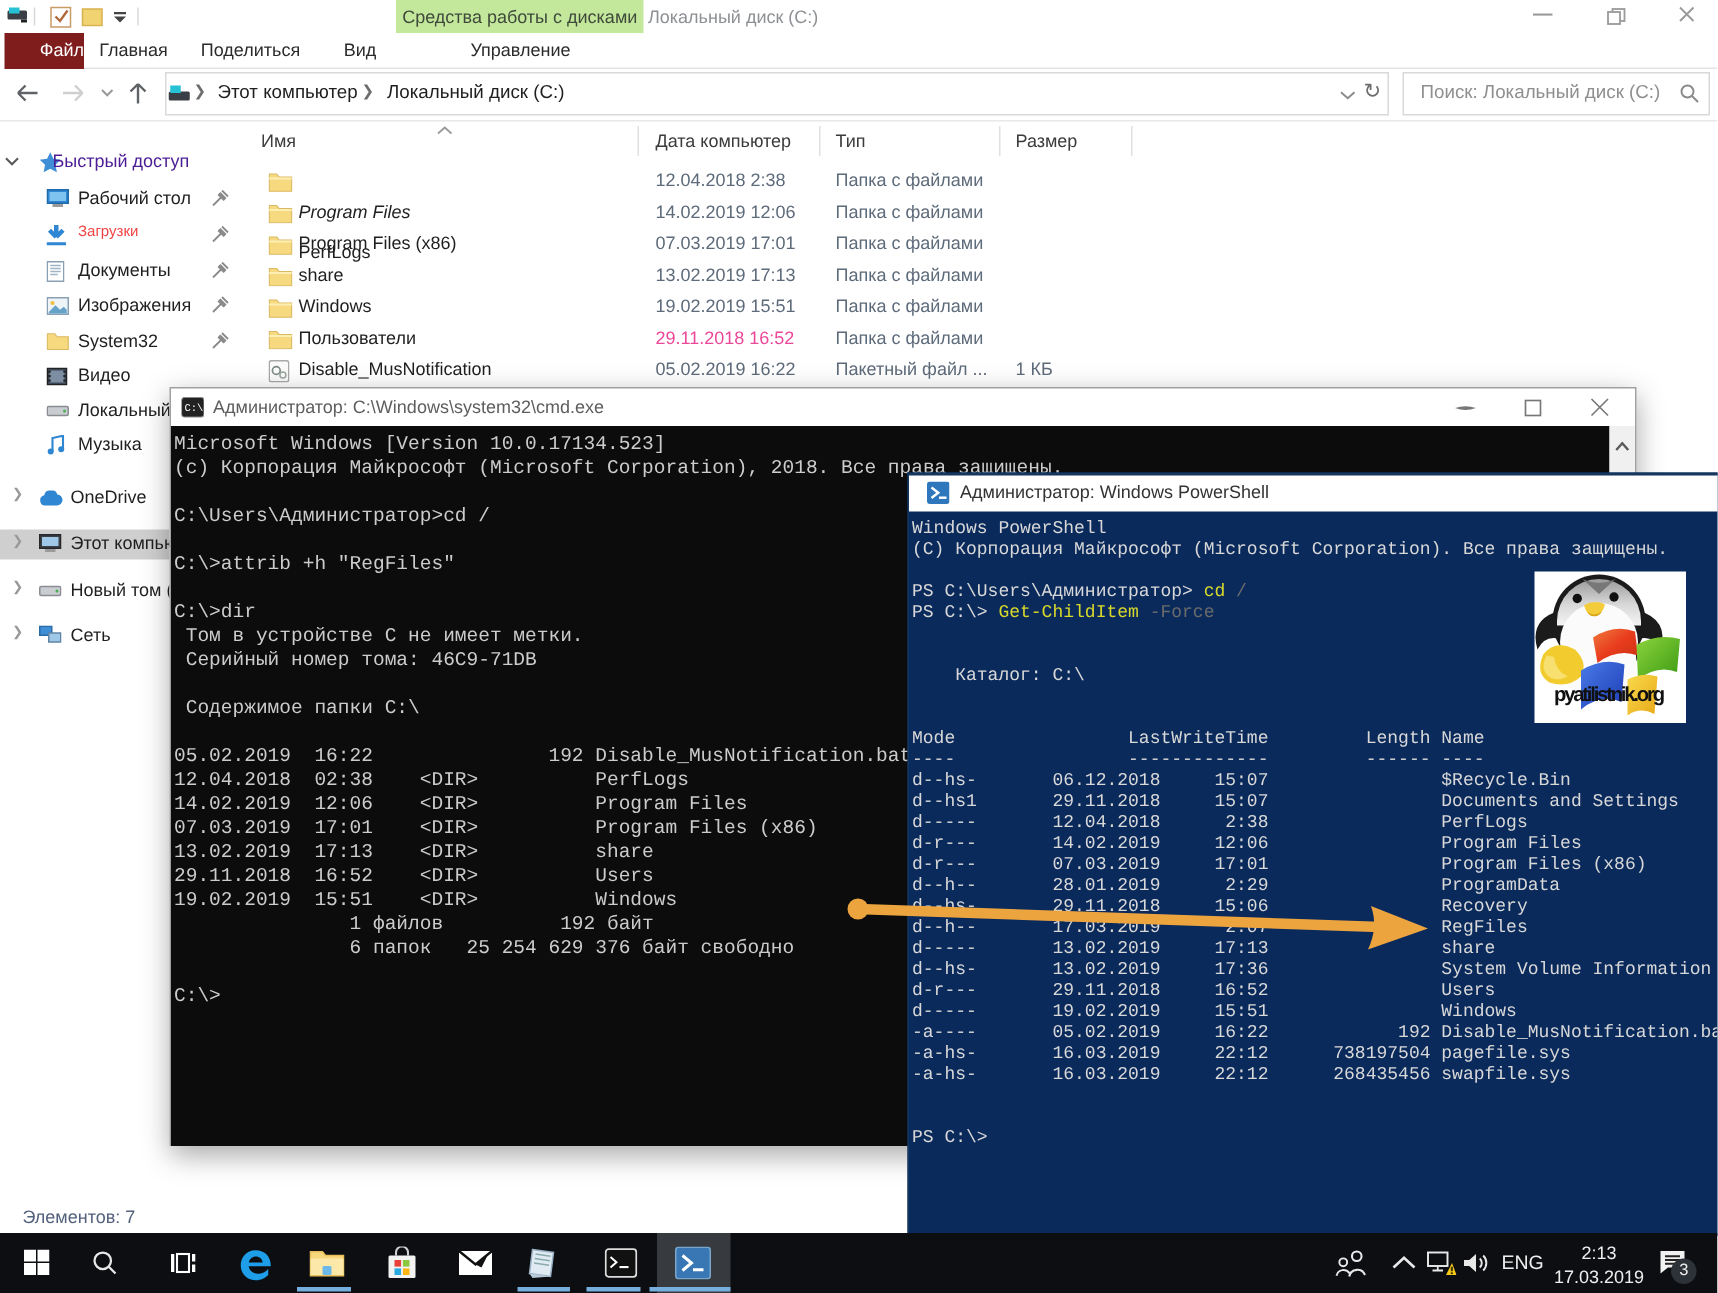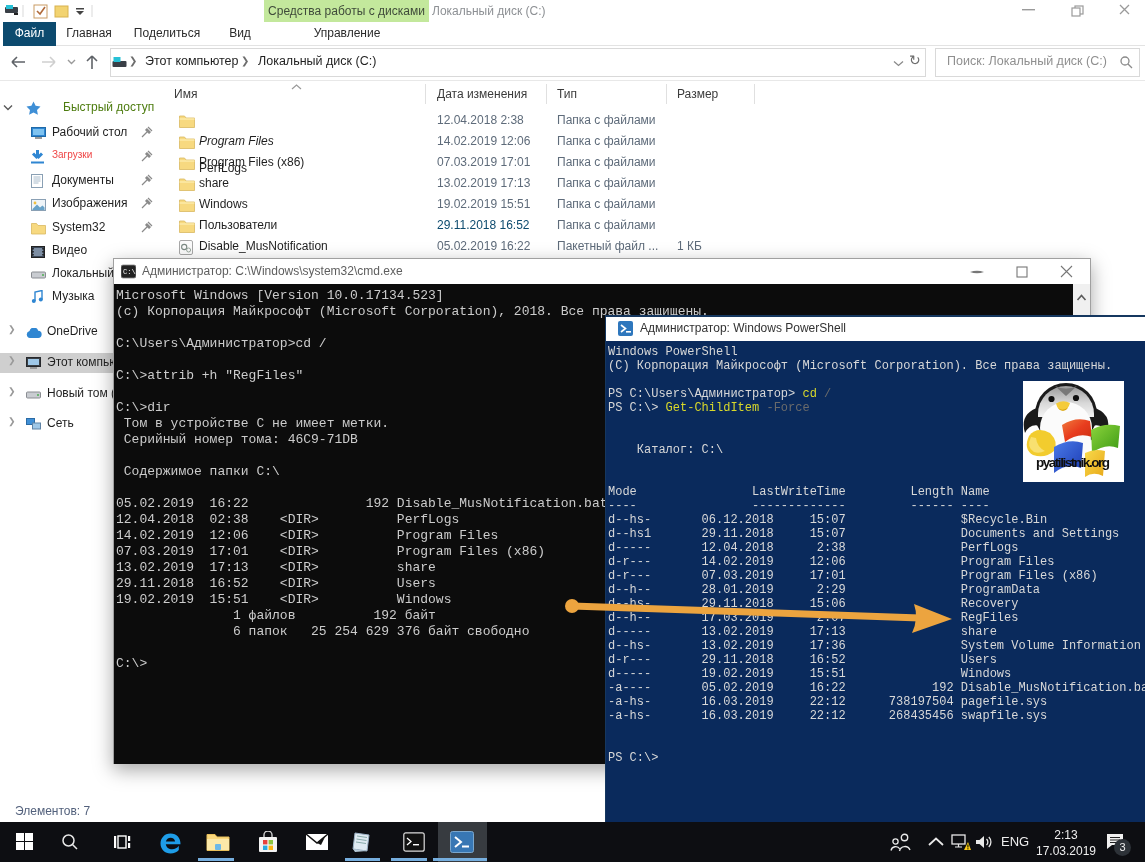--- a/index.html
+++ b/index.html
@@ -30,21 +30,21 @@
   <div class="abs" style="left:264px;top:0;width:165px;height:22px;background:#c3e89c;color:#3f4a3a;font-size:12px;line-height:22px;text-align:center;">Средства работы с дисками</div>
   <div class="abs" style="left:432px;top:4px;font-size:12px;color:#8d9094;">Локальный диск (C:)</div>
 
   <svg class="abs" style="left:1020px;top:2px;" width="120" height="16" viewBox="0 0 120 16">
     <rect x="2" y="7" width="13" height="1.4" fill="#9a9a9a"></rect>
     <rect x="55" y="4" width="8" height="8" fill="none" stroke="#9a9a9a" stroke-width="1.2"></rect>
     <rect x="52" y="6" width="8" height="8" fill="#fff" stroke="#9a9a9a" stroke-width="1.2"></rect>
     <path d="M100 3 L109 12 M109 3 L100 12" stroke="#9a9a9a" stroke-width="1.3"></path>
   </svg>
 
-  <div class="abs" style="left:3px;top:22px;width:53px;height:24px;background:#0c4a6e;color:#fff;font-size:12px;line-height:22px;text-align:center;">Файл</div>
+  <div class="abs" style="left:3px;top:22px;width:53px;height:24px;background:#7f1d1d;color:#fff;font-size:12px;line-height:22px;text-align:right;">Файл</div>
   <div class="abs" style="left:64px;top:22px;width:50px;height:22px;color:#2b2b2b;font-size:12px;line-height:22px;text-align:center;">Главная</div>
   <div class="abs" style="left:128px;top:22px;width:78px;height:22px;color:#2b2b2b;font-size:12px;line-height:22px;text-align:center;">Поделиться</div>
   <div class="abs" style="left:222px;top:22px;width:36px;height:22px;color:#2b2b2b;font-size:12px;line-height:22px;text-align:center;">Вид</div>
   <div class="abs" style="left:300px;top:22px;width:94px;height:22px;color:#2b2b2b;font-size:12px;line-height:22px;text-align:center;">Управление</div>
   <div class="abs" style="left:56px;top:44.5px;width:1089px;height:1px;background:#e3e3e3;"></div>
 
   <svg class="abs" style="left:8px;top:52px;" width="95" height="20" viewBox="0 0 95 20">
     <path d="M4 10 h13 M4 10 l5 -5 M4 10 l5 5" stroke="#5f6368" stroke-width="1.6" fill="none"></path>
     <path d="M34 10 h13 M47 10 l-5 -5 M47 10 l-5 5" stroke="#cfcfcf" stroke-width="1.6" fill="none"></path>
     <path d="M60 8 l3.5 3.5 L67 8" stroke="#9a9a9a" stroke-width="1.4" fill="none"></path>
@@ -68,21 +68,21 @@
   <svg class="abs" style="left:1119px;top:55px;" width="14" height="14" viewBox="0 0 14 14">
     <circle cx="6" cy="6" r="4" fill="none" stroke="#8a8a8a" stroke-width="1.3"></circle>
     <path d="M9 9 L13 13" stroke="#8a8a8a" stroke-width="1.3"></path>
   </svg>
   <div class="abs" style="left:0;top:79.5px;width:1145px;height:1px;background:#e8e8e8;"></div>
 
   <div class="abs" style="left:174px;top:87px;font-size:12px;color:#3b3b3b;">Имя</div>
   <svg class="abs" style="left:291px;top:84px;" width="11" height="6" viewBox="0 0 11 6">
       <path d="M1 5 L5.5 1 L10 5" stroke="#9a9a9a" stroke-width="1.2" fill="none"></path>
     </svg>
-  <div class="abs" style="left:437px;top:87px;font-size:12px;color:#3b3b3b;">Дата изменения</div>
+  <div class="abs" style="left:437px;top:87px;font-size:12px;color:#3b3b3b;">Дата компьютер</div>
   <div class="abs" style="left:557px;top:87px;font-size:12px;color:#3b3b3b;">Тип</div>
   <div class="abs" style="left:677px;top:87px;font-size:12px;color:#3b3b3b;">Размер</div>
   <div class="abs" style="left:425px;top:84px;width:1px;height:20px;background:#e0e0e0;"></div>
   <div class="abs" style="left:546px;top:84px;width:1px;height:20px;background:#e0e0e0;"></div>
   <div class="abs" style="left:666px;top:84px;width:1px;height:20px;background:#e0e0e0;"></div>
   <div class="abs" style="left:754px;top:84px;width:1px;height:20px;background:#e0e0e0;"></div>
 
   <div id="rows">
       <div class="abs" style="left:179px;top:114px;"><svg width="16" height="14" viewBox="0 0 16 14">
           <path d="M0.5 2 h5 l1.5 2 h8.5 v9.5 h-15 Z" fill="#f7d980" stroke="#d9b961" stroke-width="0.8"></path>
@@ -117,41 +117,41 @@
           <path d="M0.5 5 h15" stroke="#fdeeb3" stroke-width="1.2"></path>
         </svg></div>
       <div class="abs" style="left:199px;top:197px;font-size:12px;color:#1f1f1f;">Windows</div>
       <div class="abs" style="left:437px;top:197px;font-size:12px;color:#5e6b7a;">19.02.2019 15:51</div>
       <div class="abs" style="left:557px;top:197px;font-size:12px;color:#5e6b7a;">Папка с файлами</div>
       <div class="abs" style="left:179px;top:219px;"><svg width="16" height="14" viewBox="0 0 16 14">
           <path d="M0.5 2 h5 l1.5 2 h8.5 v9.5 h-15 Z" fill="#f7d980" stroke="#d9b961" stroke-width="0.8"></path>
           <path d="M0.5 5 h15" stroke="#fdeeb3" stroke-width="1.2"></path>
         </svg></div>
       <div class="abs" style="left:199px;top:218px;font-size:12px;color:#1f1f1f;">Пользователи</div>
-      <div class="abs" style="left:437px;top:218px;font-size:12px;color:#0c4a6e;">29.11.2018 16:52</div>
+      <div class="abs" style="left:437px;top:218px;font-size:12px;color:#ec4899;">29.11.2018 16:52</div>
       <div class="abs" style="left:557px;top:218px;font-size:12px;color:#5e6b7a;">Папка с файлами</div>
       <div class="abs" style="left:179px;top:240px;"><svg width="14" height="15" viewBox="0 0 14 15">
           <rect x="0.5" y="0.5" width="13" height="14" rx="1.5" fill="#fbfbfb" stroke="#a8a8a8"></rect>
           <circle cx="5.2" cy="7" r="2.6" fill="none" stroke="#7c8a84" stroke-width="1.1"></circle>
           <circle cx="9.6" cy="10" r="2" fill="none" stroke="#9aa89e" stroke-width="1"></circle>
         </svg></div>
       <div class="abs" style="left:199px;top:239px;font-size:12px;color:#1f1f1f;">Disable_MusNotification</div>
       <div class="abs" style="left:437px;top:239px;font-size:12px;color:#5e6b7a;">05.02.2019 16:22</div>
       <div class="abs" style="left:557px;top:239px;font-size:12px;color:#5e6b7a;">Пакетный файл ...</div>
       <div class="abs" style="left:677px;top:239px;width:60px;text-align:left;font-size:12px;color:#5e6b7a;">1 КБ</div>
     </div>
 
   <div id="sidebar">
       <svg class="abs" style="left:3px;top:104px;" width="10" height="7" viewBox="0 0 10 7">
         <path d="M1 1.5 L5 5.5 L9 1.5" stroke="#5a5a5a" stroke-width="1.4" fill="none"></path>
       </svg>
       <div class="abs" style="left:26px;top:101px;"><svg width="15" height="15" viewBox="0 0 15 15">
           <path d="M7.5 0.5 L9.6 4.8 L14.5 5.5 L11 8.9 L11.9 13.8 L7.5 11.5 L3.1 13.8 L4 8.9 L0.5 5.5 L5.4 4.8 Z" fill="#3f8fd6"></path>
         </svg></div>
-      <div class="abs" style="left:63px;top:100px;font-size:12px;color:#4d7c0f;white-space:nowrap;">Быстрый доступ</div>
+      <div class="abs" style="left:35px;top:100px;font-size:12px;color:#4c1d95;white-space:nowrap;">Быстрый доступ</div>
       <div class="abs" style="left:31px;top:126px;"><svg width="15" height="13" viewBox="0 0 15 13">
           <rect x="0.5" y="0.5" width="14" height="9" fill="#2f86d2" stroke="#1f6aa8"></rect>
           <rect x="2" y="2" width="11" height="6" fill="#7fc3f0"></rect>
           <rect x="4" y="10" width="7" height="2" fill="#9a9a9a"></rect>
         </svg></div>
       <div class="abs" style="left:52px;top:125px;font-size:12px;color:#1f1f1f;white-space:nowrap;">Рабочий стол</div>
       <svg class="abs" style="left:141px;top:126px;" width="12" height="12" viewBox="0 0 12 12">
         <path d="M7 1 L11 5 M5 3 L9 7 M6.5 5.5 L3 9 M3 9 L1 11" stroke="#8a8a8a" stroke-width="1.2" fill="none"></path>
         <path d="M6 2 L10 6 L8 8 L4 4 Z" fill="#8a8a8a"></path>
       </svg>

